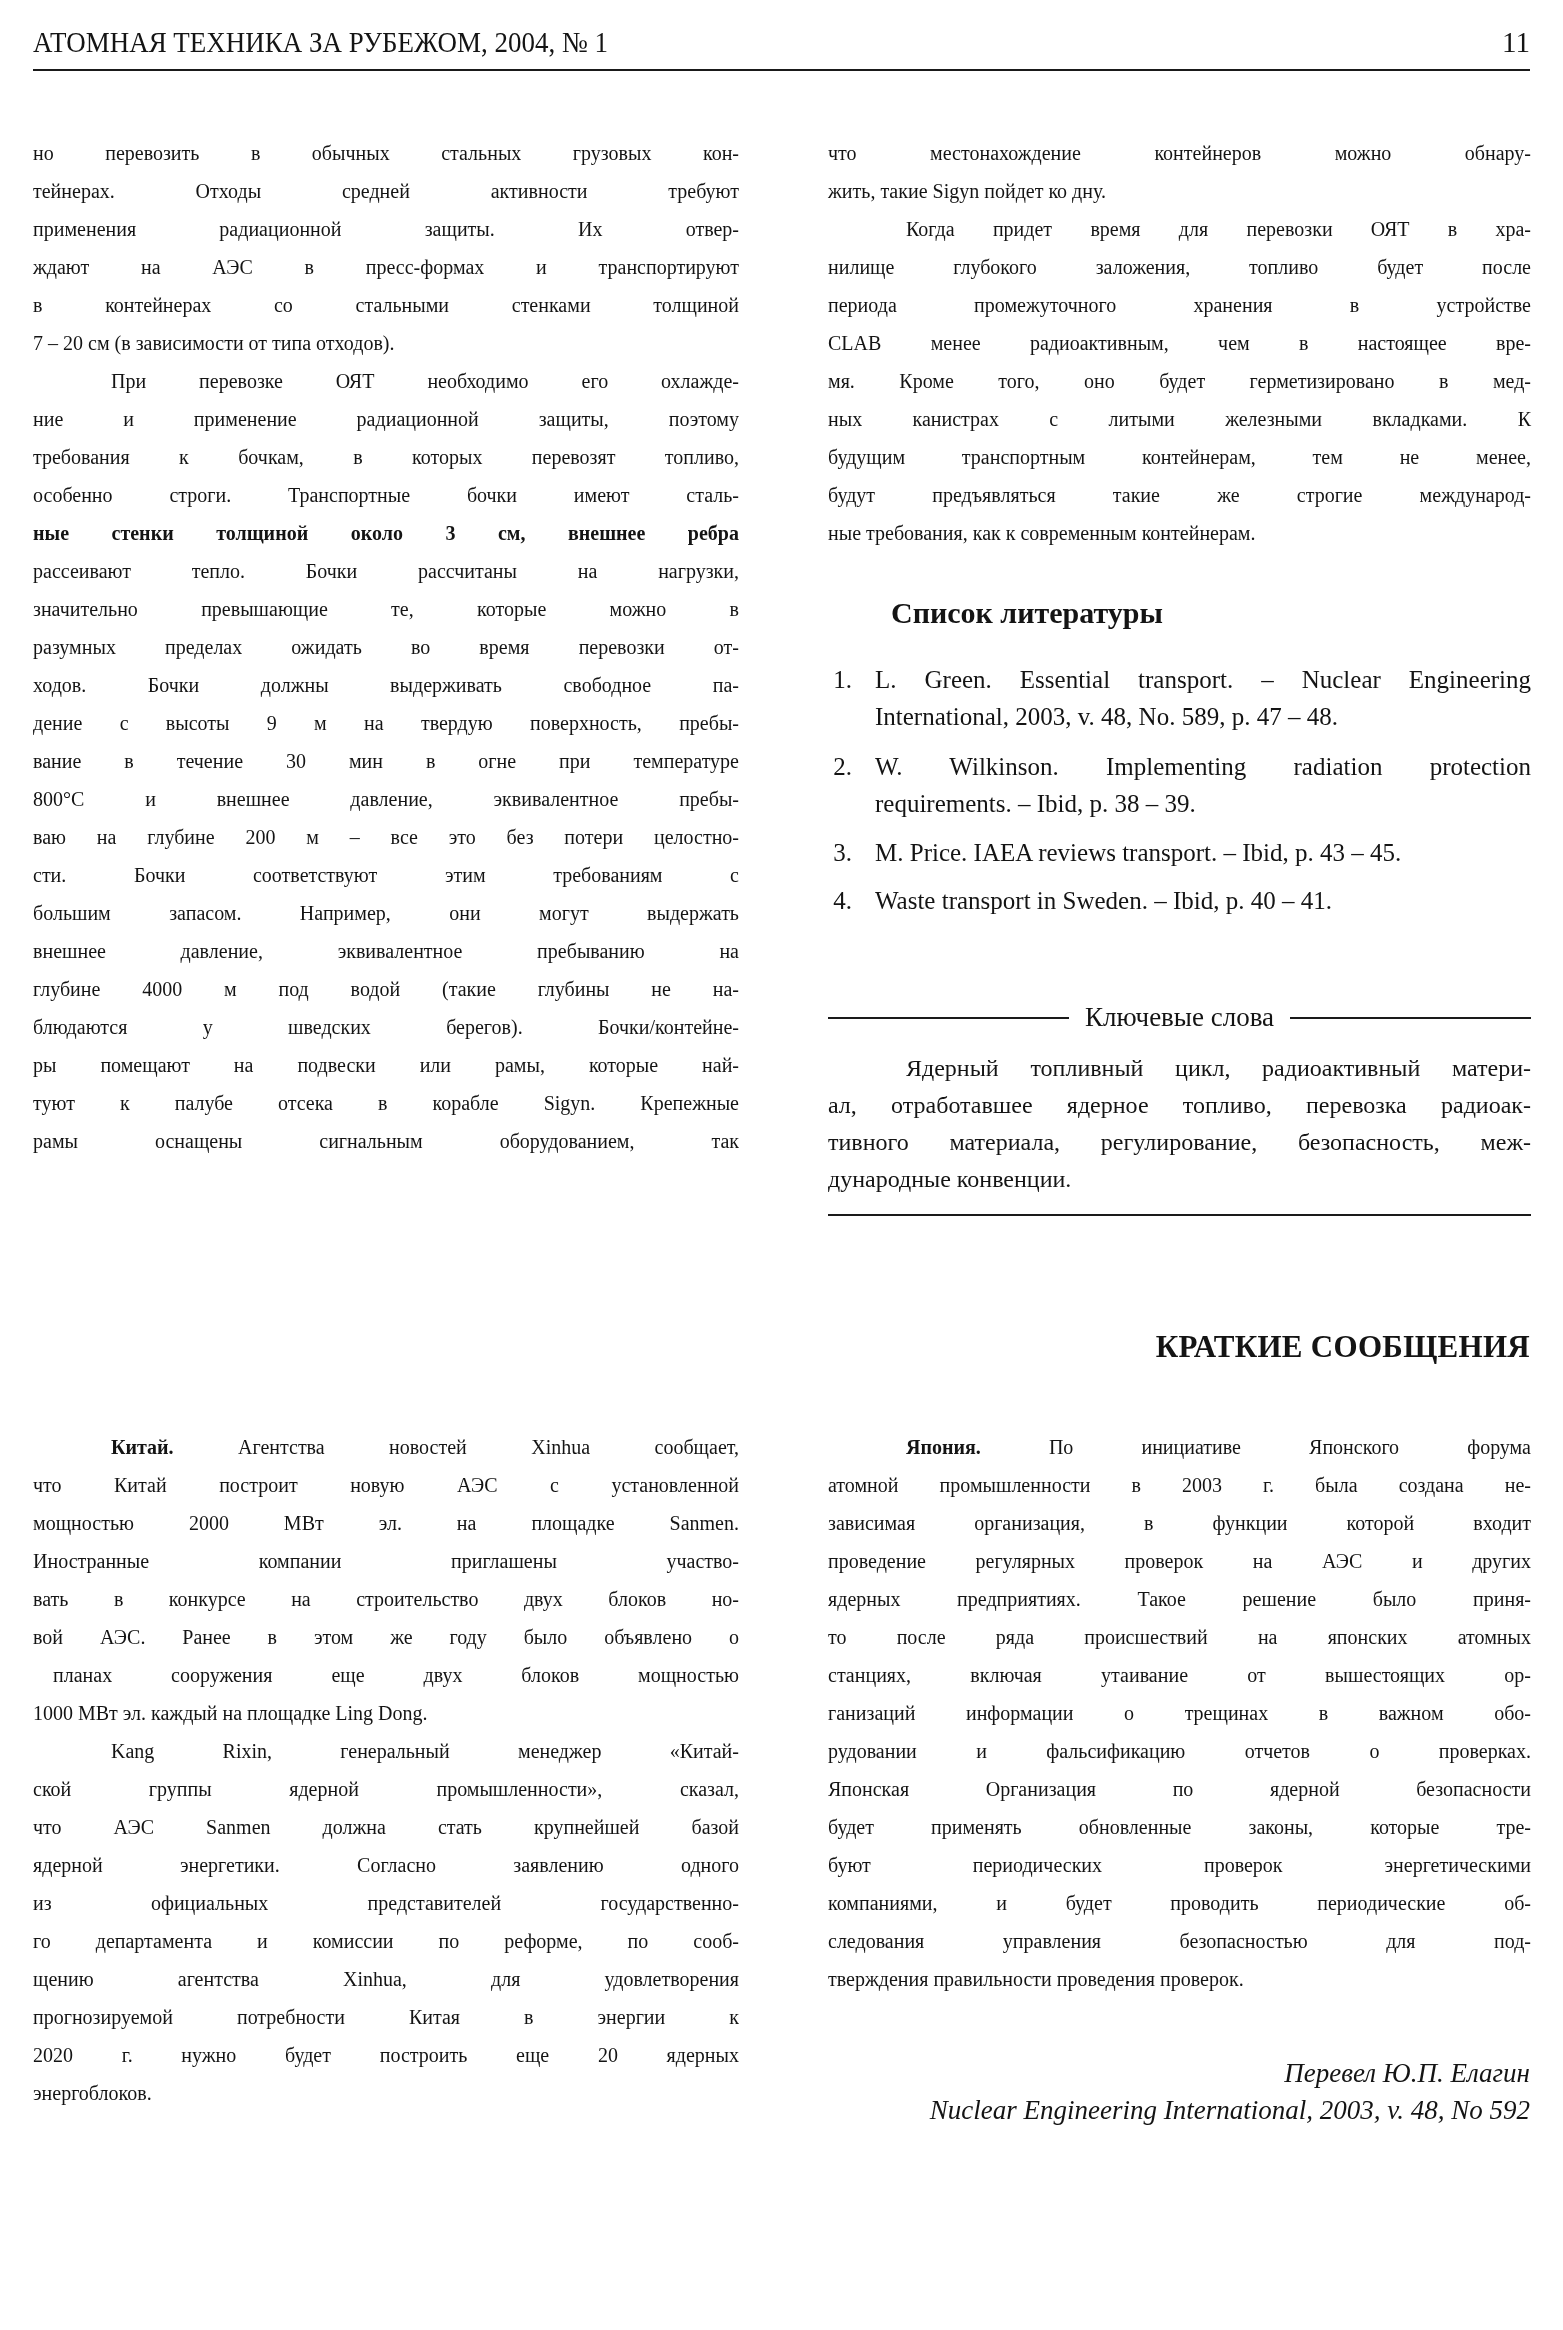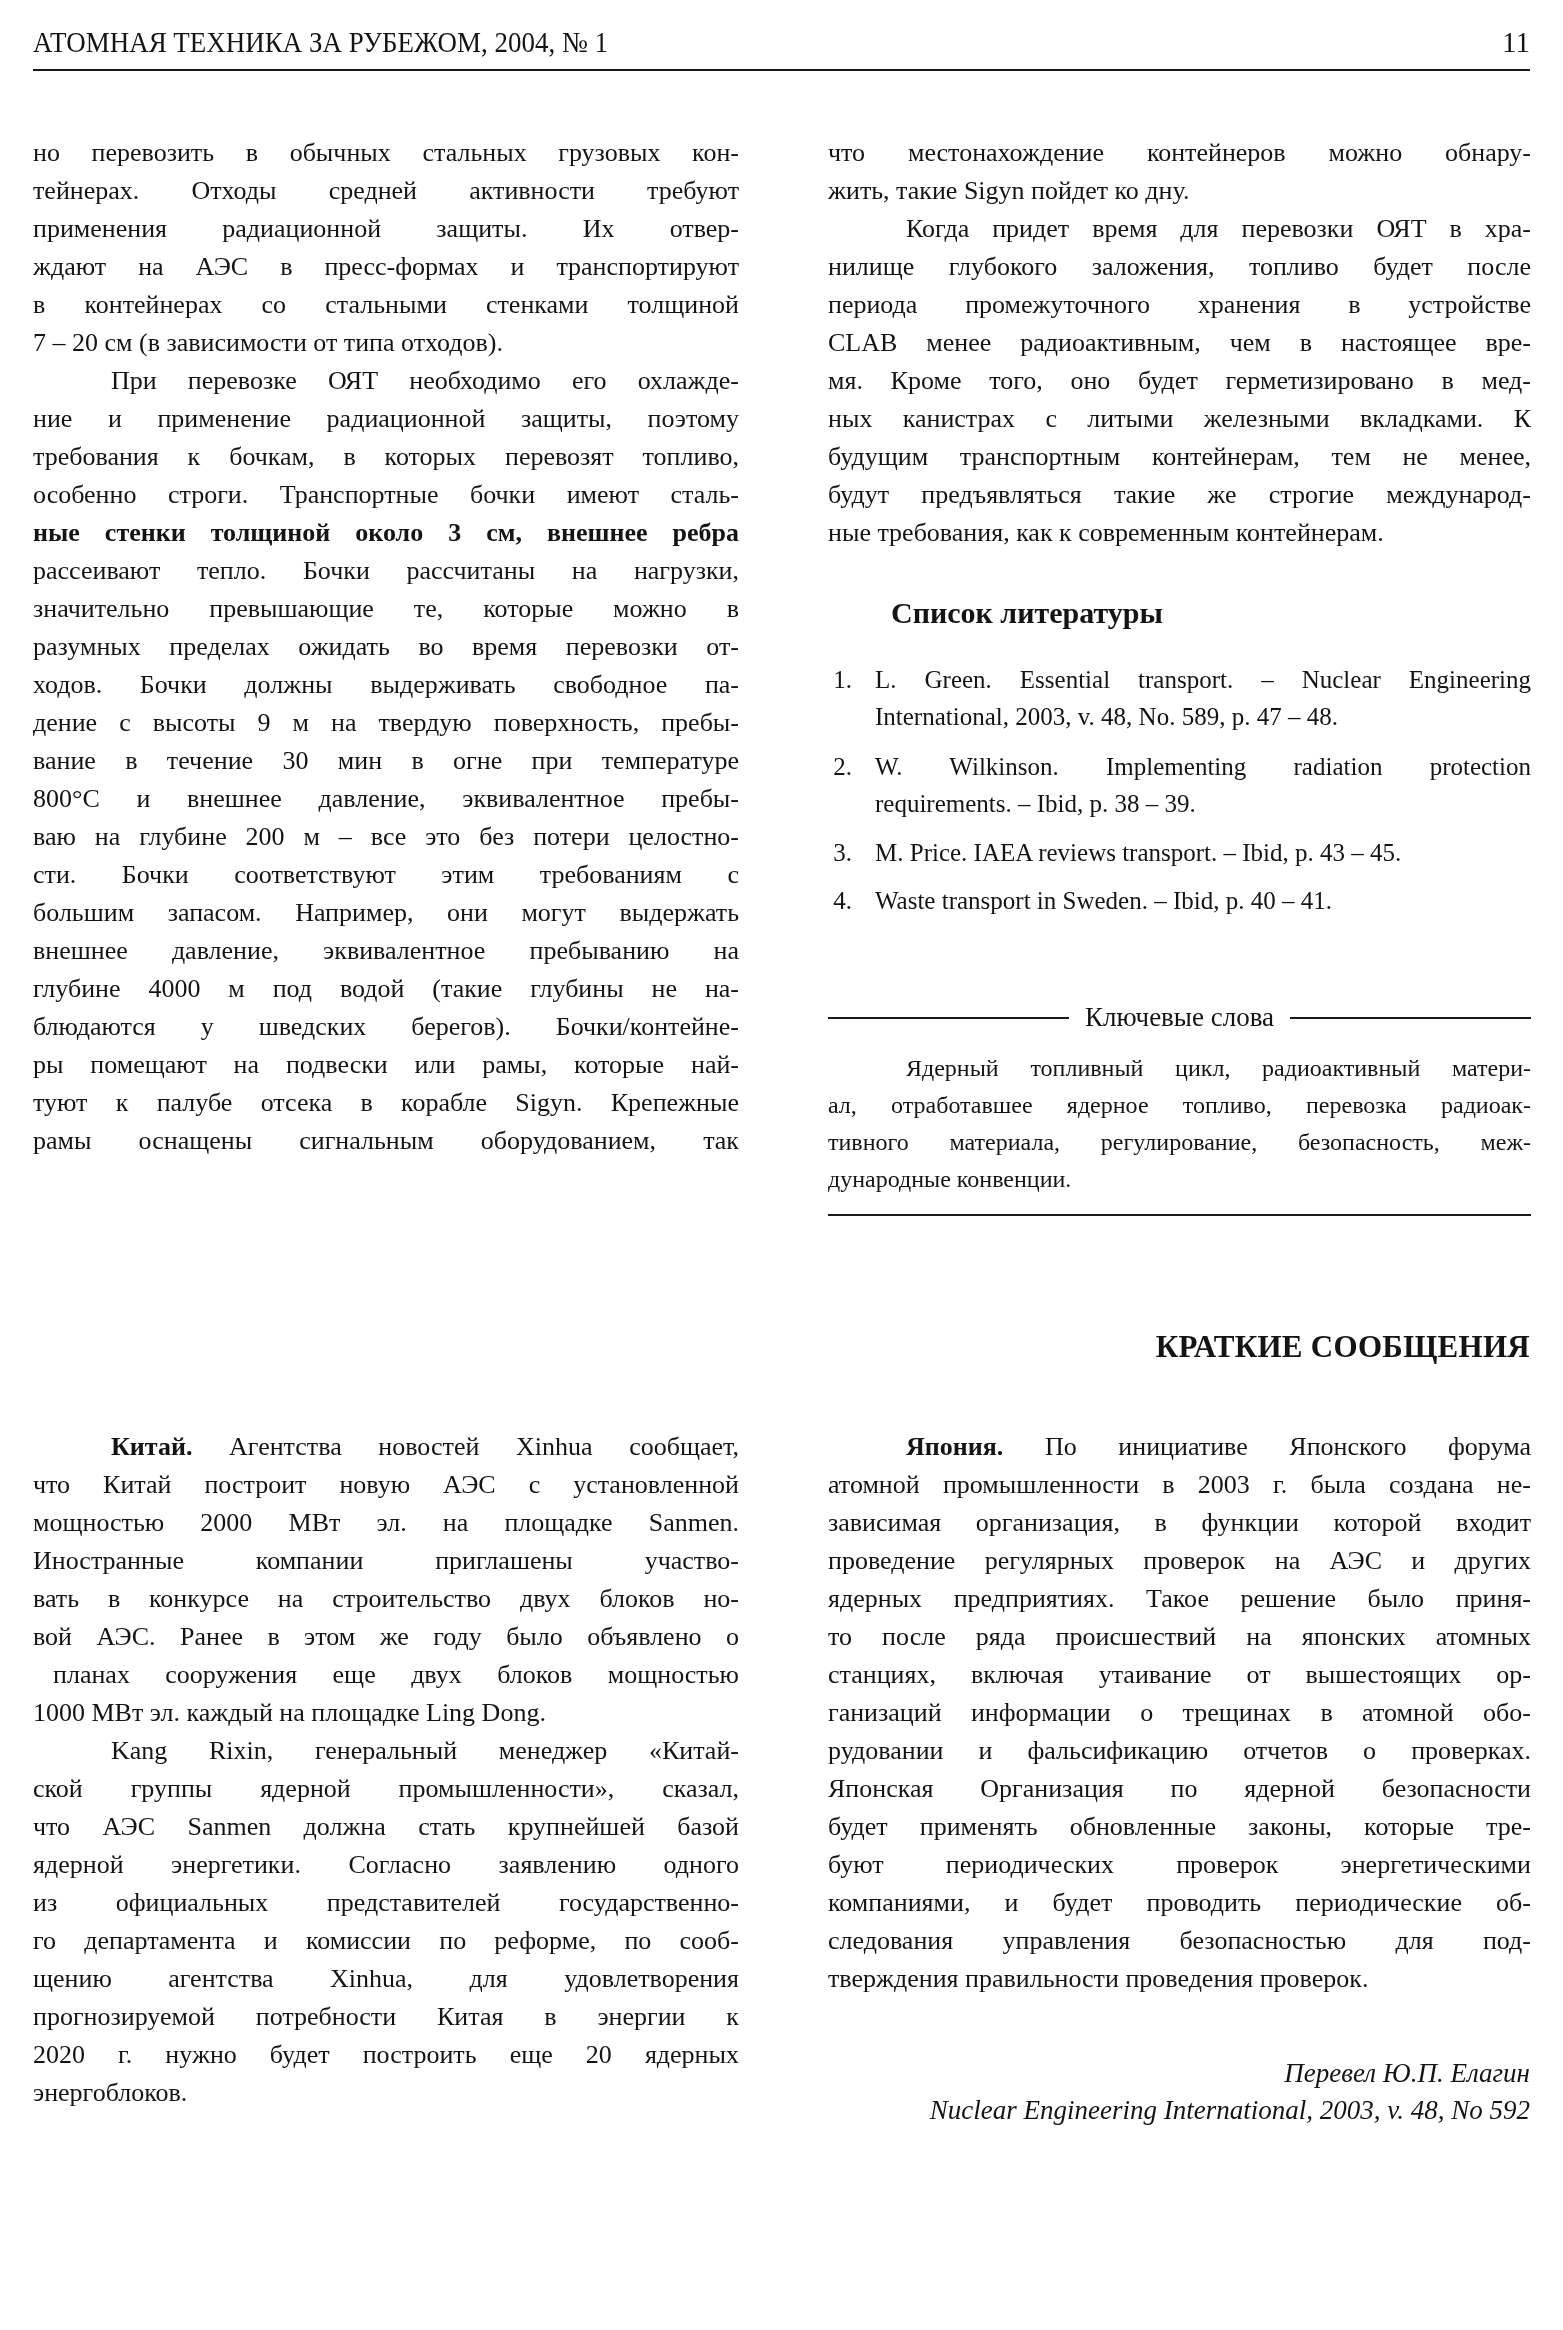--- a/index.html
+++ b/index.html
@@ -4,21 +4,21 @@
 <style>
   html, body { margin: 0; padding: 0; background: #ffffff; }
   body {
     width: 1563px; height: 2330px; position: relative; overflow: hidden;
     font-family: "Liberation Serif", "DejaVu Serif", serif; color: #141414;
   }
   .hdr-title { position: absolute; left: 33px; top: 26px; font-size: 29px; letter-spacing: 0px; white-space: nowrap; transform: scaleX(0.93); transform-origin: left top; }
   .hdr-page { position: absolute; right: 33px; top: 26px; font-size: 29px; }
   .hdr-rule { position: absolute; left: 33px; right: 33px; top: 69px; height: 0; border-top: 2.6px solid #1a1a1a; }
 
-  .col { position: absolute; font-size: 26px; line-height: 38px; text-align: justify; }
+  .col { position: absolute; font-size: 20px; line-height: 38px; text-align: justify; }
   .col .ln { display: block; white-space: nowrap; text-align-last: justify; text-align: justify; height: 38px; overflow: visible; }
   .col .ln.last { text-align-last: left; }
   .col .ln.ind { padding-left: 78px; }
   .left-top { left: 33px; top: 134px; width: 706px; }
   .right-top { left: 828px; top: 134px; width: 703px; }
 
   .refs-title { position: absolute; left: 891px; top: 596px; font-size: 30px; font-weight: bold; }
   .ref { position: absolute; left: 828px; width: 703px; font-size: 25px; line-height: 37px; }
   .ref .num { position: absolute; left: 5.2px; top: 0; }
   .ref .txt { position: absolute; left: 47px; right: 0; top: 0; }
@@ -160,21 +160,21 @@
     <span class="ln last" style="display: block;">энергоблоков.</span>
   </div>
 <div class="col right-bottom" id="japan">
     <span class="ln ind" style="display: block;"><span class="bold-lead">Япония.</span><span> По инициативе Японского форума</span></span>
     <span class="ln" style="display: block;">атомной промышленности в 2003 г. была создана не-</span>
     <span class="ln" style="display: block;">зависимая организация, в функции которой входит</span>
     <span class="ln" style="display: block;">проведение регулярных проверок на АЭС и других</span>
     <span class="ln" style="display: block;">ядерных предприятиях. Такое решение было приня-</span>
     <span class="ln" style="display: block;">то после ряда происшествий на японских атомных</span>
     <span class="ln" style="display: block;">станциях, включая утаивание от вышестоящих ор-</span>
-    <span class="ln" style="display: block;">ганизаций информации о трещинах в атомной обо-</span>
+    <span class="ln" style="display: block;">ганизаций информации о трещинах в важном обо-</span>
     <span class="ln" style="display: block;">рудовании и фальсификацию отчетов о проверках.</span>
     <span class="ln" style="display: block;">Японская Организация по ядерной безопасности</span>
     <span class="ln" style="display: block;">будет применять обновленные законы, которые тре-</span>
     <span class="ln" style="display: block;">буют периодических проверок энергетическими</span>
     <span class="ln" style="display: block;">компаниями, и будет проводить периодические об-</span>
     <span class="ln" style="display: block;">следования управления безопасностью для под-</span>
     <span class="ln last" style="display: block;">тверждения правильности проведения проверок.</span>
   </div>
 
 <div class="sig sig1">Перевел Ю.П. Елагин</div>

